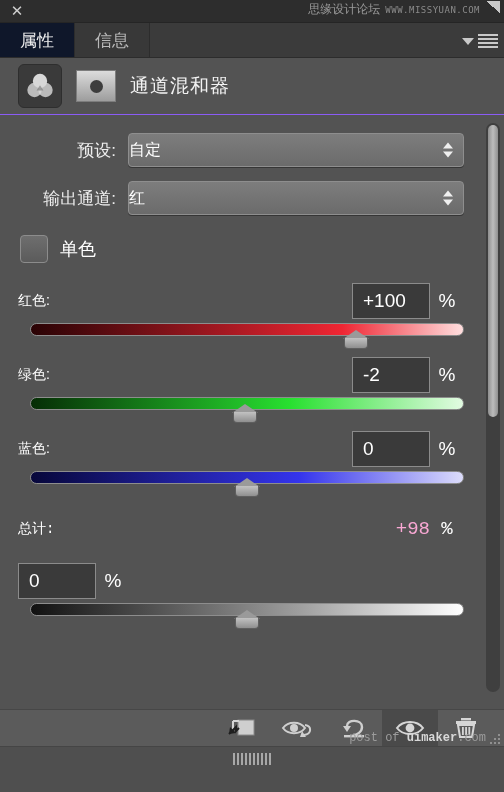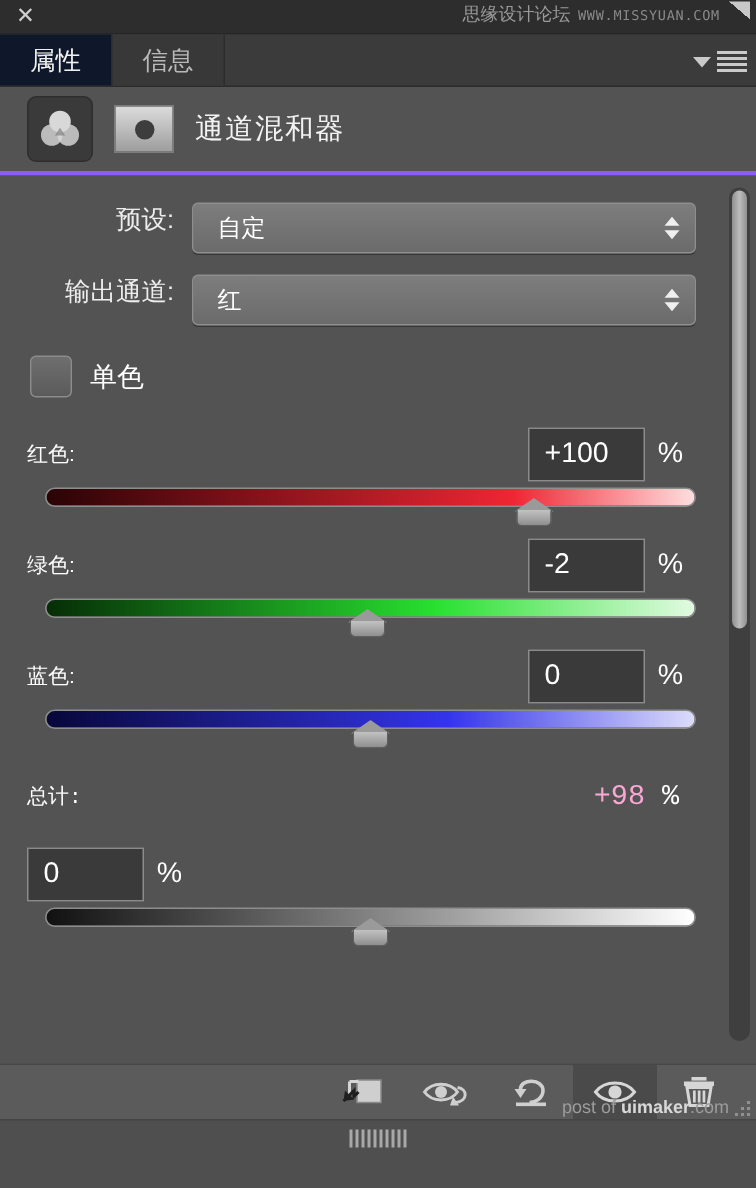--- a/index.html
+++ b/index.html
@@ -130,21 +130,21 @@
   }
 
   
   .adj-header {
     height: 56px;
     display: flex;
     align-items: center;
     padding-left: 18px;
     gap: 14px;
     background: #535353;
-    border-bottom: 3px solid #8b5cf6;
+    border-bottom: 1px solid #8b5cf6;
   }
   .adj-icon-box {
     width: 42px;
     height: 42px;
     border-radius: 6px;
     background: #3a3a3a;
     border: 1px solid #2e2e2e;
     display: flex;
     align-items: center;
     justify-content: center;
@@ -174,41 +174,42 @@
   .panel-body {
     position: relative;
     height: 589px;
     background: #535353;
     padding: 18px 40px 0 18px;
     box-sizing: border-box;
   }
 
   .row-select {
     display: flex;
+    align-items: center;
     margin-bottom: 14px;
   }
   .row-label {
     width: 110px;
     text-align: right;
     padding-right: 12px;
     font-size: 17px;
     color: #ededed;
     box-sizing: border-box;
   }
   .select-box {
     position: relative;
     flex: 1;
     height: 34px;
     border-radius: 4px;
     background: linear-gradient(to bottom, #7d7d7d, #6b6b6b);
     border: 1px solid #8e8e8e;
     box-shadow: 0 1px 0 rgba(0,0,0,0.35);
     display: flex;
     align-items: center;
-    padding-left: 16px;
+    padding-left: 0;
     box-sizing: border-box;
     cursor: pointer;
   }
   .select-value {
     font-size: 16px;
     color: #ffffff;
   }
   .spin-arrows {
     position: absolute;
     right: 10px;
@@ -428,21 +429,21 @@
     width: 2px;
     height: 2px;
     background: #909090;
   }
   .watermark-bottom {
     position: absolute;
     right: 18px;
     bottom: 47px;
     font-size: 12px;
     color: #9c9c9c;
-    font-family: Liberation Sans, sans-serif;
+    font-family: Liberation Mono, monospace;
     user-select: none;
   }
   .watermark-bottom b { color: #d8d8d8; }
 </style>
 </head>
 <body>
 
 <div id="panel">
 
   <div class="titlebar">

